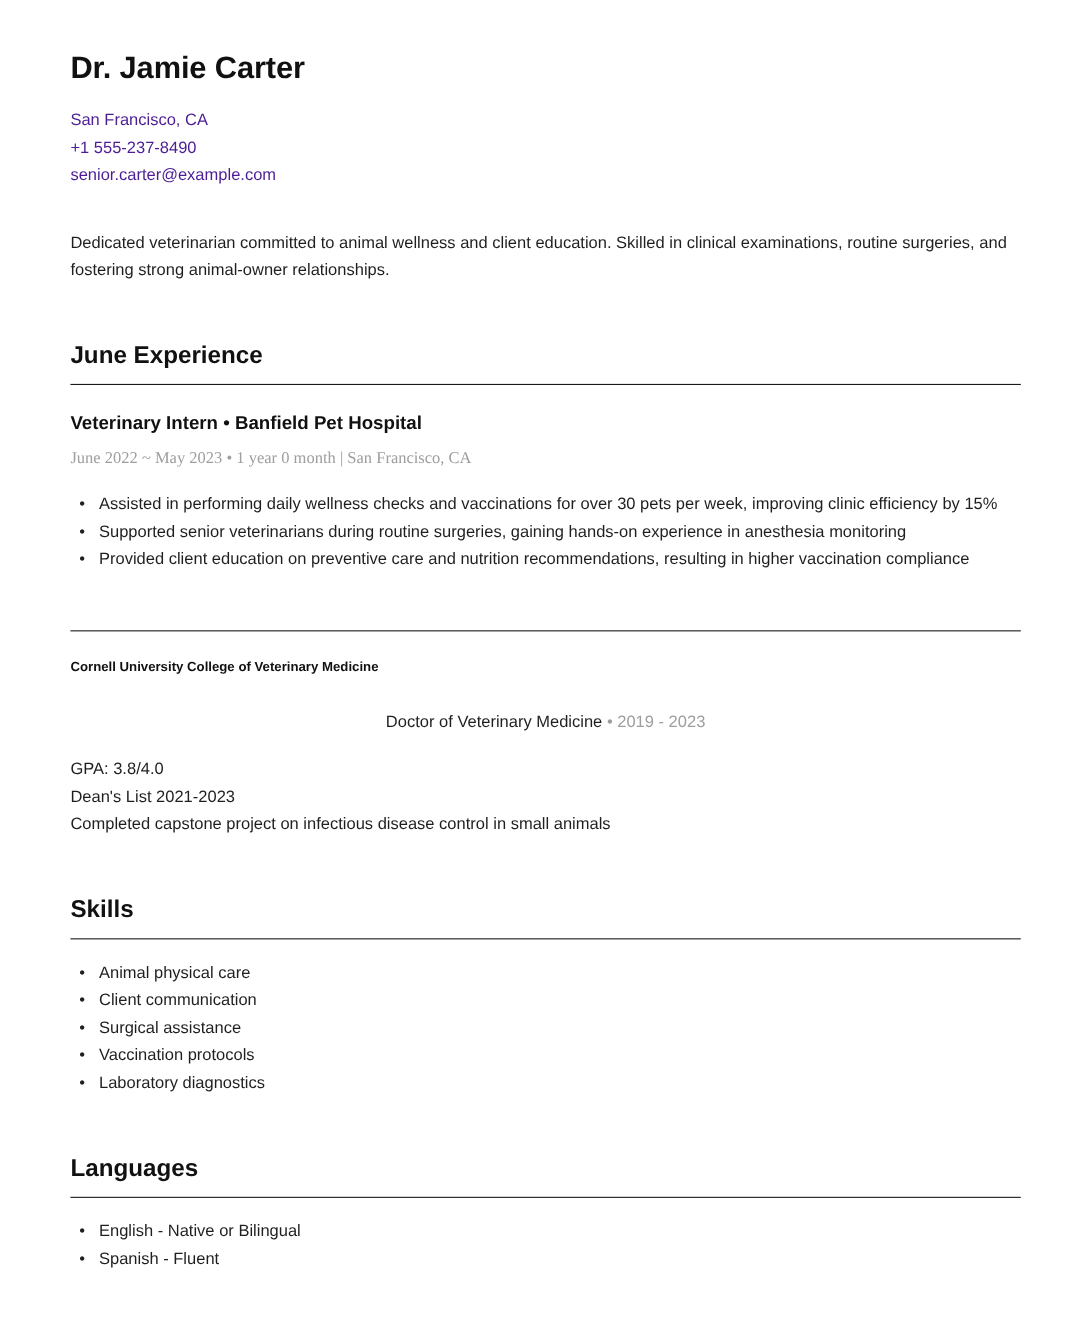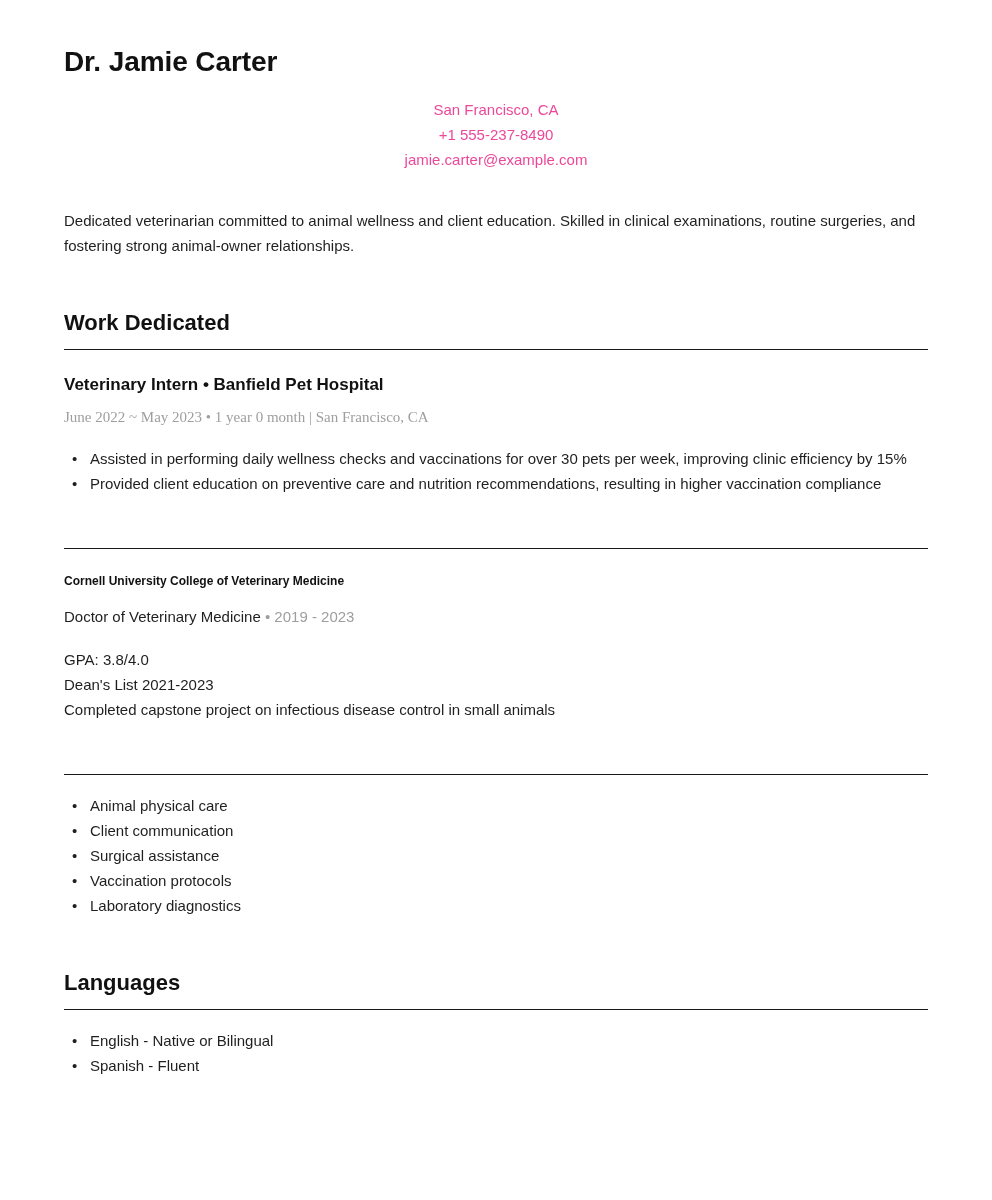--- a/index.html
+++ b/index.html
@@ -27,22 +27,21 @@
     font-size: 28px;
     font-weight: bold;
     line-height: 1.25;
     color: #111111;
     margin: 0 0 18px 0;
     letter-spacing: -0.1px;
   }
   .contact-line {
     font-size: 15px;
     line-height: 25px;
-    color: #ec4899;
-    text-align: center;
+    color: #4c1d95;
   }
   .summary {
     font-size: 15px;
     line-height: 25px;
     color: #1f1f1f;
     margin-top: 36px;
     max-width: 864px;
   }
 
   
@@ -80,22 +79,23 @@
   
   .edu-title {
     font-size: 12px;
     font-weight: bold;
     color: #111111;
     line-height: 1.35;
   }
   .edu-degree-line {
     font-size: 15px;
     line-height: 1.4;
-    margin-top: 16px;
+    margin-top: 31px;
     color: #1f1f1f;
+    text-align: center;
   }
   .edu-dates { color: #9e9e9e; }
   .edu-details { margin-top: 20px; }
   .edu-detail {
     font-size: 15px;
     line-height: 25px;
     color: #1f1f1f;
   }
 
   
@@ -124,33 +124,34 @@
 </style>
 </head>
 <body>
 
 <div class="resume">
 
   <div>
     <h1 class="name">Dr. Jamie Carter</h1>
     <div class="contact-line">San Francisco, CA</div>
     <div class="contact-line">+1 555-237-8490</div>
-    <div class="contact-line">jamie.carter@example.com</div>
+    <div class="contact-line">senior.carter@example.com</div>
     <p class="summary">Dedicated veterinarian committed to animal wellness and client education. Skilled in clinical examinations, routine surgeries, and fostering strong animal-owner relationships.</p>
   </div>
 
   <div class="section">
-    <h2 class="section-title">Work Dedicated</h2>
+    <h2 class="section-title">June Experience</h2>
     <hr class="section-rule">
 
     <div class="entry">
       <div class="entry-title">Veterinary Intern • Banfield Pet Hospital</div>
       <div class="entry-meta">June 2022 ~ May 2023 • 1 year 0 month | San Francisco, CA</div>
       <ul class="bullets">
         <li>Assisted in performing daily wellness checks and vaccinations for over 30 pets per week, improving clinic efficiency by 15%</li>
+        <li>Supported senior veterinarians during routine surgeries, gaining hands-on experience in anesthesia monitoring</li>
         <li>Provided client education on preventive care and nutrition recommendations, resulting in higher vaccination compliance</li>
       </ul>
     </div>
   </div>
 
   <div class="section">
     <hr class="section-rule">
 
     <div class="entry">
       <div class="edu-title">Cornell University College of Veterinary Medicine</div>
@@ -160,20 +161,21 @@
       </div>
       <div class="edu-details">
         <div class="edu-detail">GPA: 3.8/4.0</div>
         <div class="edu-detail">Dean's List 2021-2023</div>
         <div class="edu-detail">Completed capstone project on infectious disease control in small animals</div>
       </div>
     </div>
   </div>
 
   <div class="section">
+    <h2 class="section-title">Skills</h2>
     <hr class="section-rule">
     <ul class="bullets">
       <li>Animal physical care</li>
       <li>Client communication</li>
       <li>Surgical assistance</li>
       <li>Vaccination protocols</li>
       <li>Laboratory diagnostics</li>
     </ul>
   </div>
 

